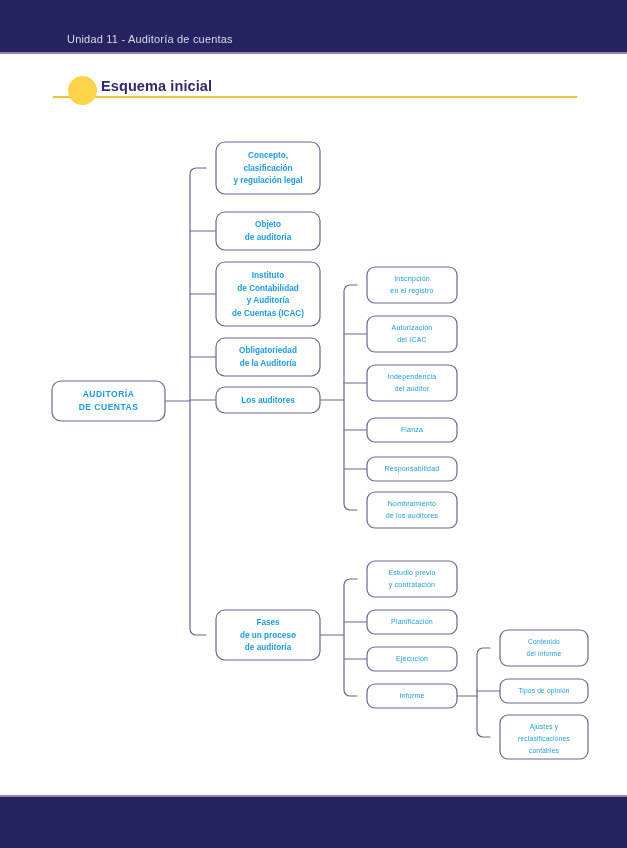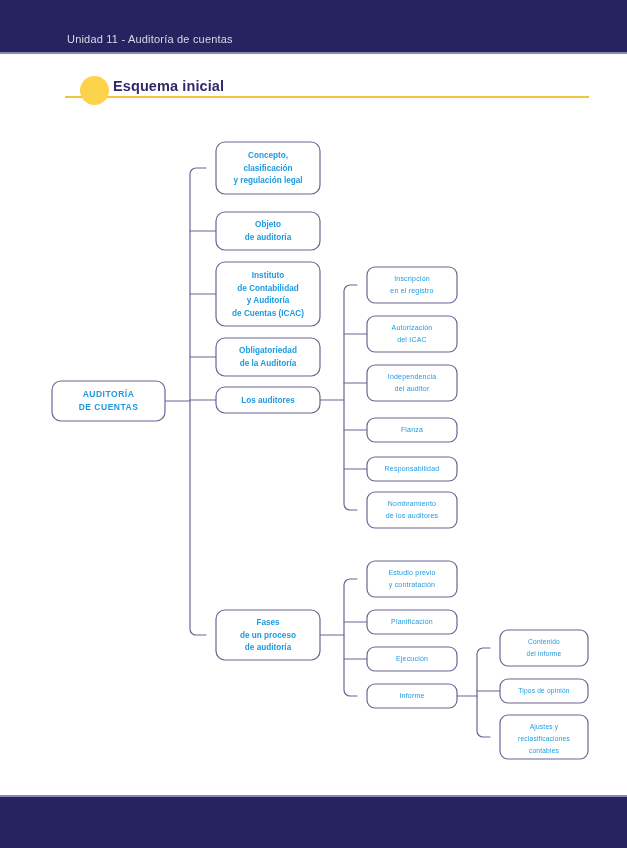--- a/index.html
+++ b/index.html
@@ -51,21 +51,21 @@
     position: absolute;
     left: 0; top: 797px;
     width: 627px;
     height: 51px;
     background: #272360;
   }
 
   
   #section-title-wrap {
     position: absolute;
-    left: 12px; top: 74px;
+    left: 0; top: 74px;
     width: 592px; height: 36px;
   }
   #title-rule {
     position: absolute;
     left: 53px; top: 22px;
     width: 524px; height: 1.6px;
     background: #f2c43c;
   }
   #title-dot {
     position: absolute;

